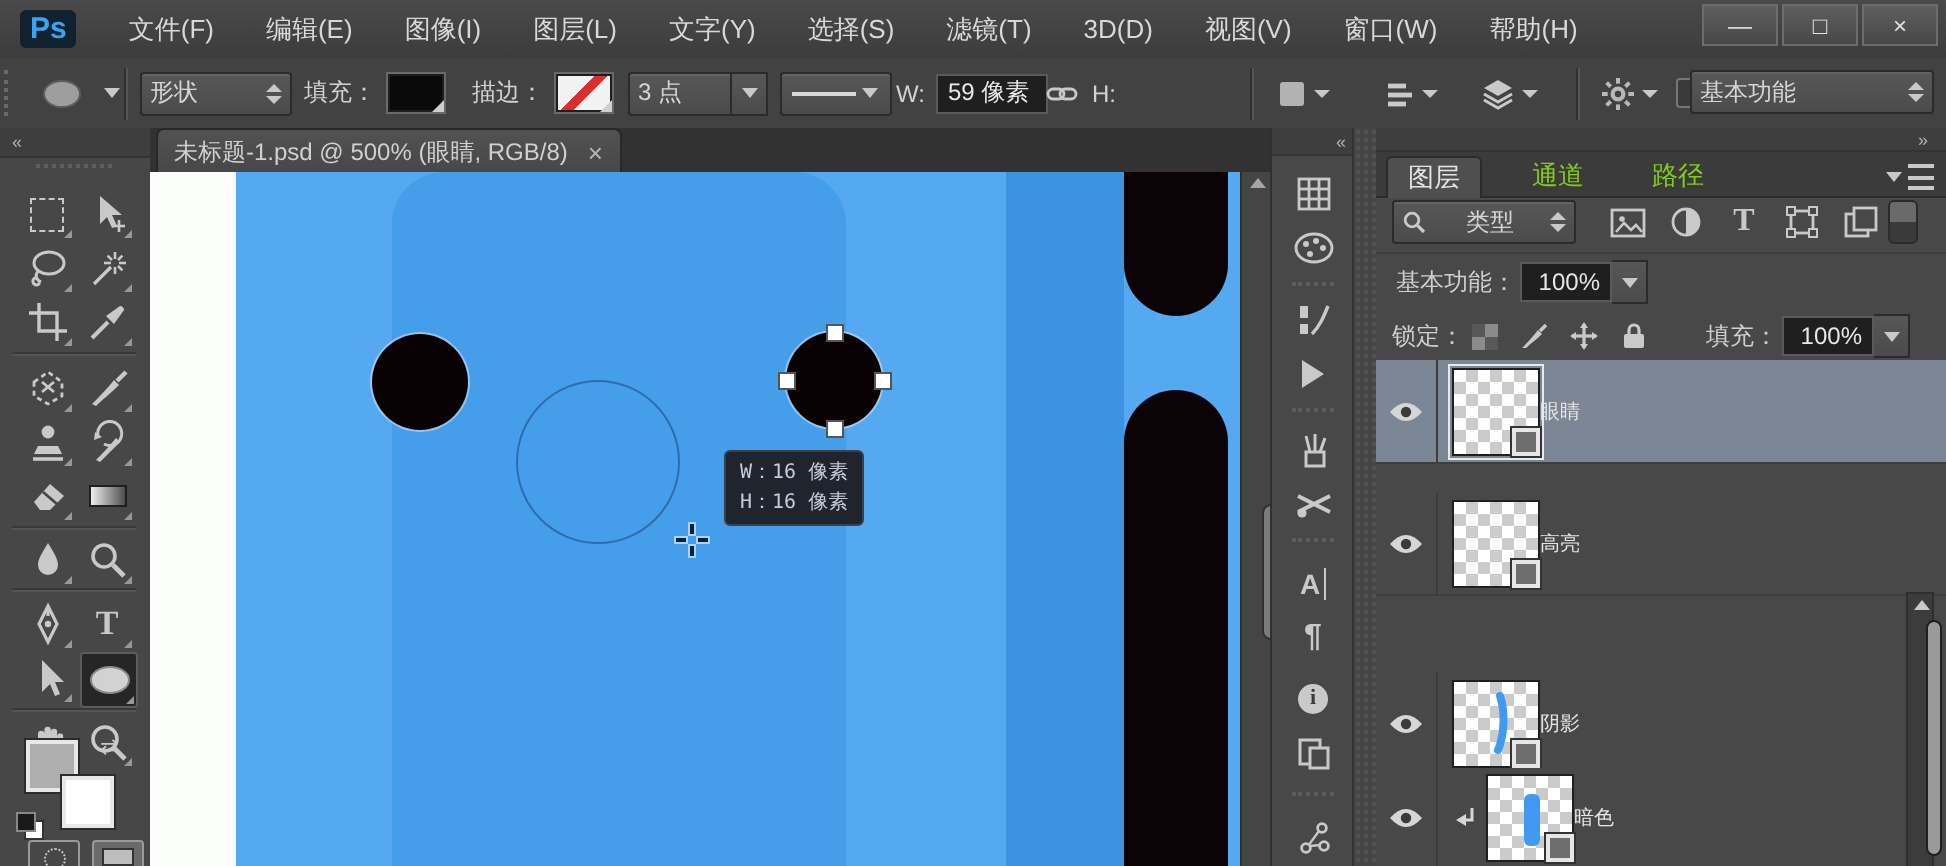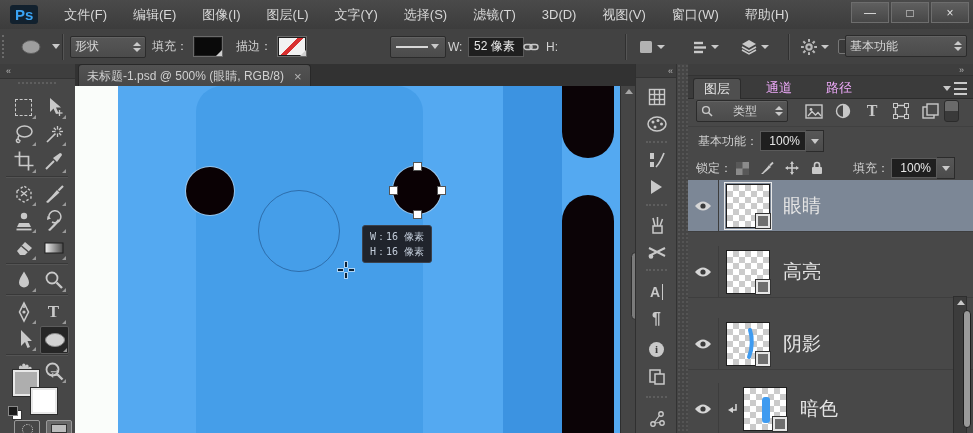--- a/index.html
+++ b/index.html
@@ -106,21 +106,21 @@
   .circ-i{width:15px;height:15px;border-radius:50%;background:#c9c9c9;color:#3a3a3a;
     font-weight:bold;font-size:11px;display:flex;align-items:center;justify-content:center;font-family:"Liberation Serif",serif;}
   #dock-div{left:676px;top:64px;width:12px;height:369px;background:#454545;
     border-left:1px solid #333;border-right:1px solid #333;
     background-image:radial-gradient(rgba(255,255,255,.08) 1px,transparent 1.2px);background-size:4px 4px;}
   
   #panel{left:688px;top:64px;width:285px;height:369px;background:#484848;}
   #p-header{left:0;top:0;width:285px;height:12px;background:#3e3e3e;border-bottom:1px solid #333;
     color:#b5b5b5;font-size:9px;text-align:right;padding-right:10px;line-height:12px;letter-spacing:-1px;box-sizing:border-box;}
   #p-tabs{left:0;top:12px;width:285px;height:22px;background:#3b3b3b;border-bottom:1px solid #2c2c2c;}
-  .ptab{position:absolute;top:2px;height:20px;line-height:20px;padding:0 10px;font-size:13px;color:#f0abfc;}
+  .ptab{position:absolute;top:2px;height:20px;line-height:20px;padding:0 10px;font-size:13px;color:#84cc16;}
   .ptab.active{background:#4f4f4f;border:1px solid #2b2b2b;border-bottom:none;border-radius:3px 3px 0 0;color:#e3e3e3;}
   #p-menu{position:absolute;right:6px;top:6px;display:flex;align-items:center;}
   #p-menu .bars{display:inline-block;width:13px;height:9px;margin-left:3px;
     border-top:2px solid #c9c9c9;border-bottom:2px solid #c9c9c9;background:linear-gradient(#c9c9c9,#c9c9c9) center/13px 2px no-repeat;}
   .prow{position:absolute;left:0;width:285px;display:flex;align-items:center;}
   #p-filter{top:34px;height:26px;}
   #p-blend{top:62px;height:28px;border-top:1px solid #404040;}
   #p-lock{top:92px;height:24px;}
   .ficon{margin-left:9px;display:flex;align-items:center;justify-content:center;width:20px;height:18px;}
   #p-toggle{position:absolute;right:14px;top:2px;width:13px;height:20px;border:1px solid #2b2b2b;border-radius:3px;
@@ -131,21 +131,21 @@
   .lrow{position:absolute;left:0;width:285px;height:51px;border-bottom:1px solid #3e3e3e;display:flex;align-items:center;background:#484848;}
   .lrow.sel{background:#7c8796;}
   .eyecol{width:30px;height:51px;border-right:1px solid #3d3d3d;display:flex;align-items:center;justify-content:center;flex:none;}
   .thumb{position:relative;width:44px;height:44px;margin-left:7px;flex:none;border:1px solid #1f1f1f;box-sizing:border-box;
     background-image:linear-gradient(45deg,#cbcbcb 25%,transparent 25%,transparent 75%,#cbcbcb 75%),
                      linear-gradient(45deg,#cbcbcb 25%,#ffffff 25%,#ffffff 75%,#cbcbcb 75%);
     background-size:12px 12px;background-position:0 0,6px 6px;background-color:#fff;}
   .lrow.sel .thumb{outline:1px solid #e9e9e9;outline-offset:1px;}
   .badge{position:absolute;right:-1px;bottom:-1px;width:14px;height:14px;background:#6e6e6e;
     border:2px solid #e6e6e6;box-sizing:border-box;box-shadow:0 0 0 1px #333;}
-  .lname{margin-left:13px;font-size:19px;color:#e4e4e4;}
+  .lname{font-size:10px;color:#e4e4e4;}
   .clipicon{margin-left:8px;flex:none;}
   .darkbar{position:absolute;left:18px;top:9px;width:8px;height:26px;background:#3f9bf0;border-radius:3px;}
   
   #p-scroll{position:absolute;left:265px;top:116px;width:14px;height:253px;background:#3c3c3c;border:1px solid #2e2e2e;box-sizing:border-box;}
   #p-scroll .up{position:absolute;left:3px;top:3px;width:0;height:0;border-left:4px solid transparent;border-right:4px solid transparent;border-bottom:5px solid #c9c9c9;}
   #p-scroll .thumb{position:absolute;left:2px;top:13px;width:8px;height:118px;background:#9a9a9a;border-radius:4px;}
   svg{display:block;}
 </style>
 </head>
 <body>
@@ -195,32 +195,40 @@
       <div class="swatch" style="background:#0a0a0a">
           <i class="corner"></i>
         </div>
     </div>
     <span class="ob ob-label" style="left:236px">描边：</span>
     <div class="ob" style="left:278px">
       <div class="swatch" style="background:linear-gradient(135deg,#f2f2f2 42%,#d83030 42%,#d83030 58%,#f2f2f2 58%)">
         <i class="corner"></i>
         </div>
     </div>
+    <div class="ob" style="left:314px">
+      <div class="combo" style="width:42px;border-radius:2px 0 0 2px">
+        <span>3 点</span>
+      </div>
+      <div class="dbtn">
+          <span class="darr"></span>
+        </div>
+    </div>
     <div class="ob" style="left:390px">
       <div class="combo" style="width:46px">
         <svg width="34" height="6" viewBox="0 0 34 6">
           <line x1="1" y1="3" x2="33" y2="3" stroke="#d8d8d8" stroke-width="2"></line>
           </svg>
         <span class="darr" style="margin-left:2px"></span>
       </div>
     </div>
     <span class="ob ob-label" style="left:448px">W:</span>
     <div class="ob" style="left:468px">
       <div class="valbox" style="width:44px">
-          <span>52 像素</span>
+          <span>59 像素</span>
         </div>
     </div>
     <div class="ob" style="left:523px">
       <svg width="16" height="12" viewBox="0 0 16 12">
         <rect x="1" y="3.5" width="8" height="5" rx="2.5" fill="none" stroke="#c9c9c9" stroke-width="1.4"></rect>
         <rect x="7" y="3.5" width="8" height="5" rx="2.5" fill="none" stroke="#c9c9c9" stroke-width="1.4"></rect>
       </svg>
     </div>
     <span class="ob ob-label" style="left:546px">H:</span>
     <div class="ob sep-v abs" style="left:625px;top:5px"></div>
@@ -697,21 +705,21 @@
               <circle cx="9" cy="6" r="2.6" fill="#3a3a3a"></circle>
             </svg>
           </div>
         <div class="thumb">
           <span class="badge"></span>
           </div>
         <span class="lname">高亮</span>
       </div>
 
 
-      <div class="lrow" style="top:138px">
+      <div class="lrow" style="top:156px">
         <div class="eyecol">
           <svg width="18" height="12" viewBox="0 0 18 12">
             <path d="M1 6 Q9 -3 17 6 Q9 15 1 6 Z" fill="#d6d6d6"></path>
               <circle cx="9" cy="6" r="2.6" fill="#3a3a3a"></circle>
             </svg>
           </div>
         <div class="thumb">
           <svg width="42" height="42" viewBox="0 0 42 42" style="position:absolute">
             <path d="M23 7 c2.5 7 2.5 19 -1 27" fill="none" stroke="#3f9bf0" stroke-width="4" stroke-linecap="round"></path>
             </svg>

